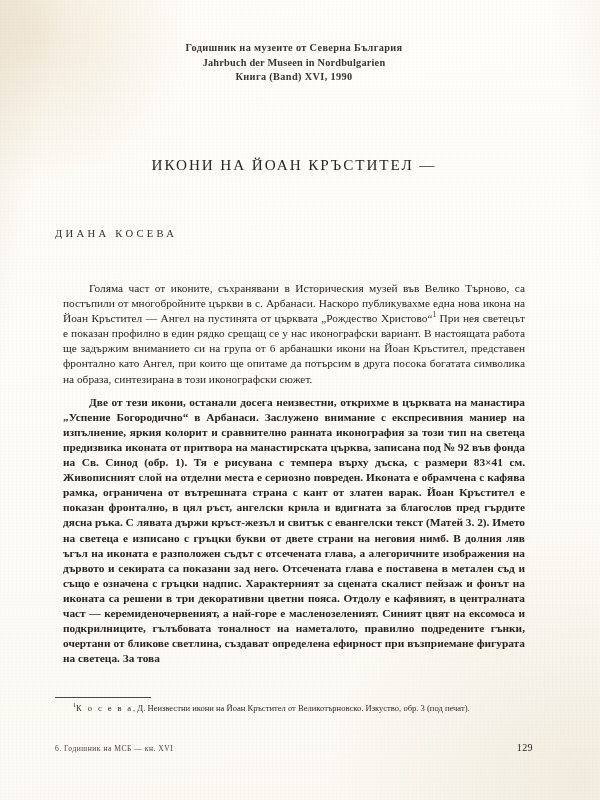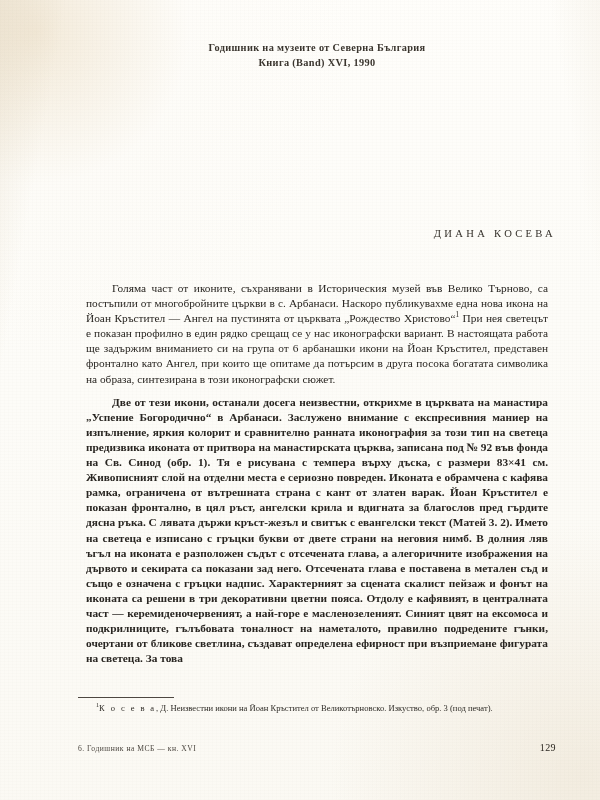--- a/index.html
+++ b/index.html
@@ -39,21 +39,21 @@
   .edge-shade {
     position: absolute;
     inset: 0;
     pointer-events: none;
     background: linear-gradient(100deg, rgba(205,186,152,0.22) 0%, rgba(255,255,255,0) 9%),
                 linear-gradient(260deg, rgba(205,186,152,0.10) 0%, rgba(255,255,255,0) 7%);
   }
 
   .content {
     position: absolute;
-    left: 78px;
+    left: 55px;
     top: 0;
     width: 478px;
     height: 800px;
   }
 
   
   .journal-head {
     position: absolute;
     top: 41px;
     left: 0;
@@ -89,21 +89,21 @@
   .title-block .tl {
     display: block;
     white-space: nowrap;
   }
 
   .author {
     position: absolute;
     top: 228px;
     left: 0;
     width: 478px;
-    text-align: right;
+    text-align: left;
     font-size: 10.6px;
     letter-spacing: 3.3px;
     color: #34302a;
     font-weight: 400;
   }
 
   
   .body-text {
     position: absolute;
     top: 273px;
@@ -185,24 +185,26 @@
 <body>
 
 <div class="page">
   <div class="grain"></div>
   <div class="edge-shade"></div>
 
   <div class="content">
 
     <div class="journal-head">
       <span class="ln ln-1">Годишник на музеите от Северна България</span>
+      <span class="ln ln-2">Jahrbuch der Museen in Nordbulgarien</span>
       <span class="ln ln-3">Книга (Band) XVI, 1990</span>
     </div>
 
     <div class="title-block">
+      <span class="tl">ИКОНИ НА ЙОАН КРЪСТИТЕЛ —</span>
     </div>
 
     <div class="author">ДИАНА КОСЕВА</div>
 
     <div class="body-text">
       <p><span>Голяма част от иконите, съхранявани в Историческия музей във Велико Търново, са постъпили от многобройните църкви в с. Арбанаси. Наскоро публикувахме една нова икона на Йоан Кръстител — Ангел на пустинята от църквата „Рождество Христово“</span><sup>1</sup><span> При нея светецът е показан профилно в един рядко срещащ се у нас иконографски вариант. В настоящата работа ще задържим вниманието си на група от 6 арбанашки икони на Йоан Кръстител, представен фронтално като Ангел, при които ще опитаме да потърсим в друга посока богатата символика на образа, синтезирана в този иконографски сюжет.</span></p>
       <p>Две от тези икони, останали досега неизвестни, открихме в църквата на манастира „Успение Богородично“ в Арбанаси. Заслужено внимание с експресивния маниер на изпълнение, яркия колорит и сравнително ранната иконография за този тип на светеца предизвика иконата от притвора на манастирската църква, записана под № 92 във фонда на Св. Синод (обр. 1). Тя е рисувана с темпера върху дъска, с размери 83×41 см. Живописният слой на отделни места е сериозно повреден. Иконата е обрамчена с кафява рамка, ограничена от вътрешната страна с кант от златен варак. Йоан Кръстител е показан фронтално, в цял ръст, ангелски крила и вдигната за благослов пред гърдите дясна ръка. С лявата държи кръст-жезъл и свитък с евангелски текст (Матей 3. 2). Името на светеца е изписано с гръцки букви от двете страни на неговия нимб. В долния ляв ъгъл на иконата е разположен съдът с отсечената глава, а алегоричните изображения на дървото и секирата са показани зад него. Отсечената глава е поставена в метален съд и също е означена с гръцки надпис. Характерният за сцената скалист пейзаж и фонът на иконата са решени в три декоративни цветни пояса. Отдолу е кафявият, в централната част — керемиденочервеният, а най-горе е маслено­зеленият. Синият цвят на ексомоса и подкрилниците, гълъбовата тоналност на наметалото, правилно подредените гънки, очертани от бликове светлина, създават определена ефирност при възприемане фигурата на светеца. За това</p>
     </div>
 
     <div class="footnote">

